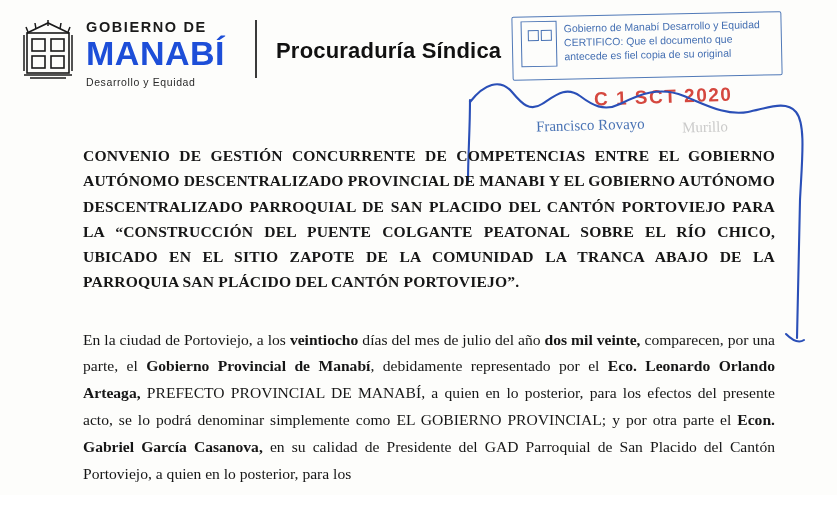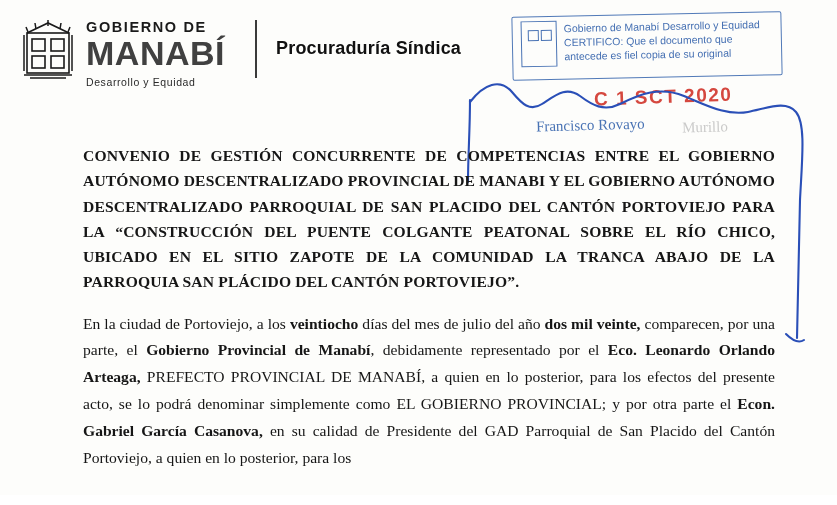--- a/index.html
+++ b/index.html
@@ -58,21 +58,21 @@
     font-size: 14.5px;
     letter-spacing: 1.6px;
     font-weight: 600;
     color: #1a1a1a;
   }
   .gob-line2 {
     font-family: "Liberation Sans", sans-serif;
     font-size: 34px;
     font-weight: 700;
     letter-spacing: 0.5px;
-    color: #404040;
+    color: #1d4ed8;
     line-height: 1.05;
     margin-top: 1px;
   }
   .gob-line3 {
     font-family: "Liberation Sans", sans-serif;
     font-size: 10.5px;
     letter-spacing: 0.6px;
     color: #2a2a2a;
     margin-top: 6px;
   }
@@ -84,21 +84,21 @@
     width: 2px;
     height: 58px;
     background: #3a3a3a;
   }
 
   .dept-title {
     position: absolute;
     left: 276px;
     top: 38px;
     font-family: "Liberation Sans", sans-serif;
-    font-size: 18px;
+    font-size: 22px;
     font-weight: 700;
     color: #111;
     letter-spacing: 0.2px;
   }
 
   
   .stamp {
     position: absolute;
     left: 512px;
     top: 14px;
@@ -217,21 +217,21 @@
     text-justify: inter-word;
     letter-spacing: 0.15px;
   }
 
   .para-body {
     font-family: "Liberation Serif", serif;
     font-size: 15.6px;
     line-height: 1.72;
     text-align: justify;
     text-justify: inter-word;
-    margin-top: 16px;
+    margin-top: 32px;
   }
   .para-body b {
     font-weight: bold;
   }
 
   .clip-bottom {
     position: absolute;
     left: 0;
     top: 495px;
     width: 837px;

